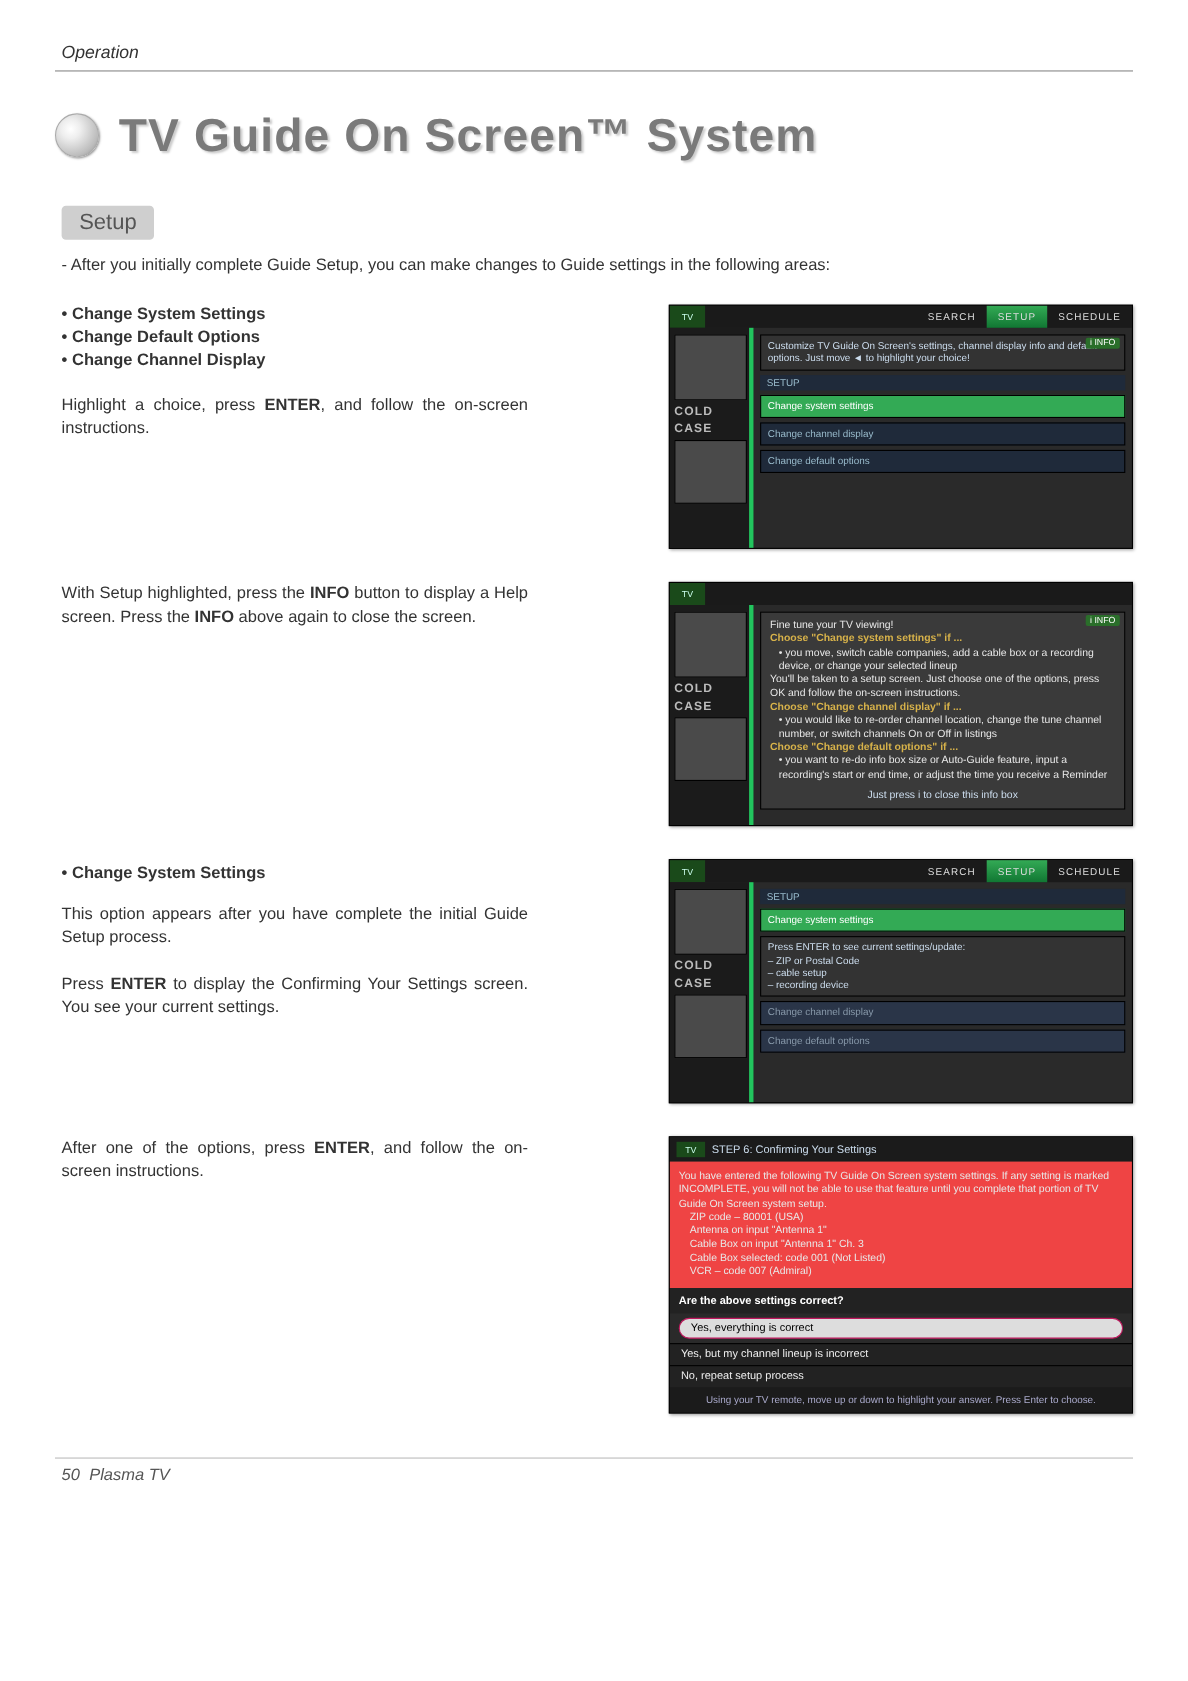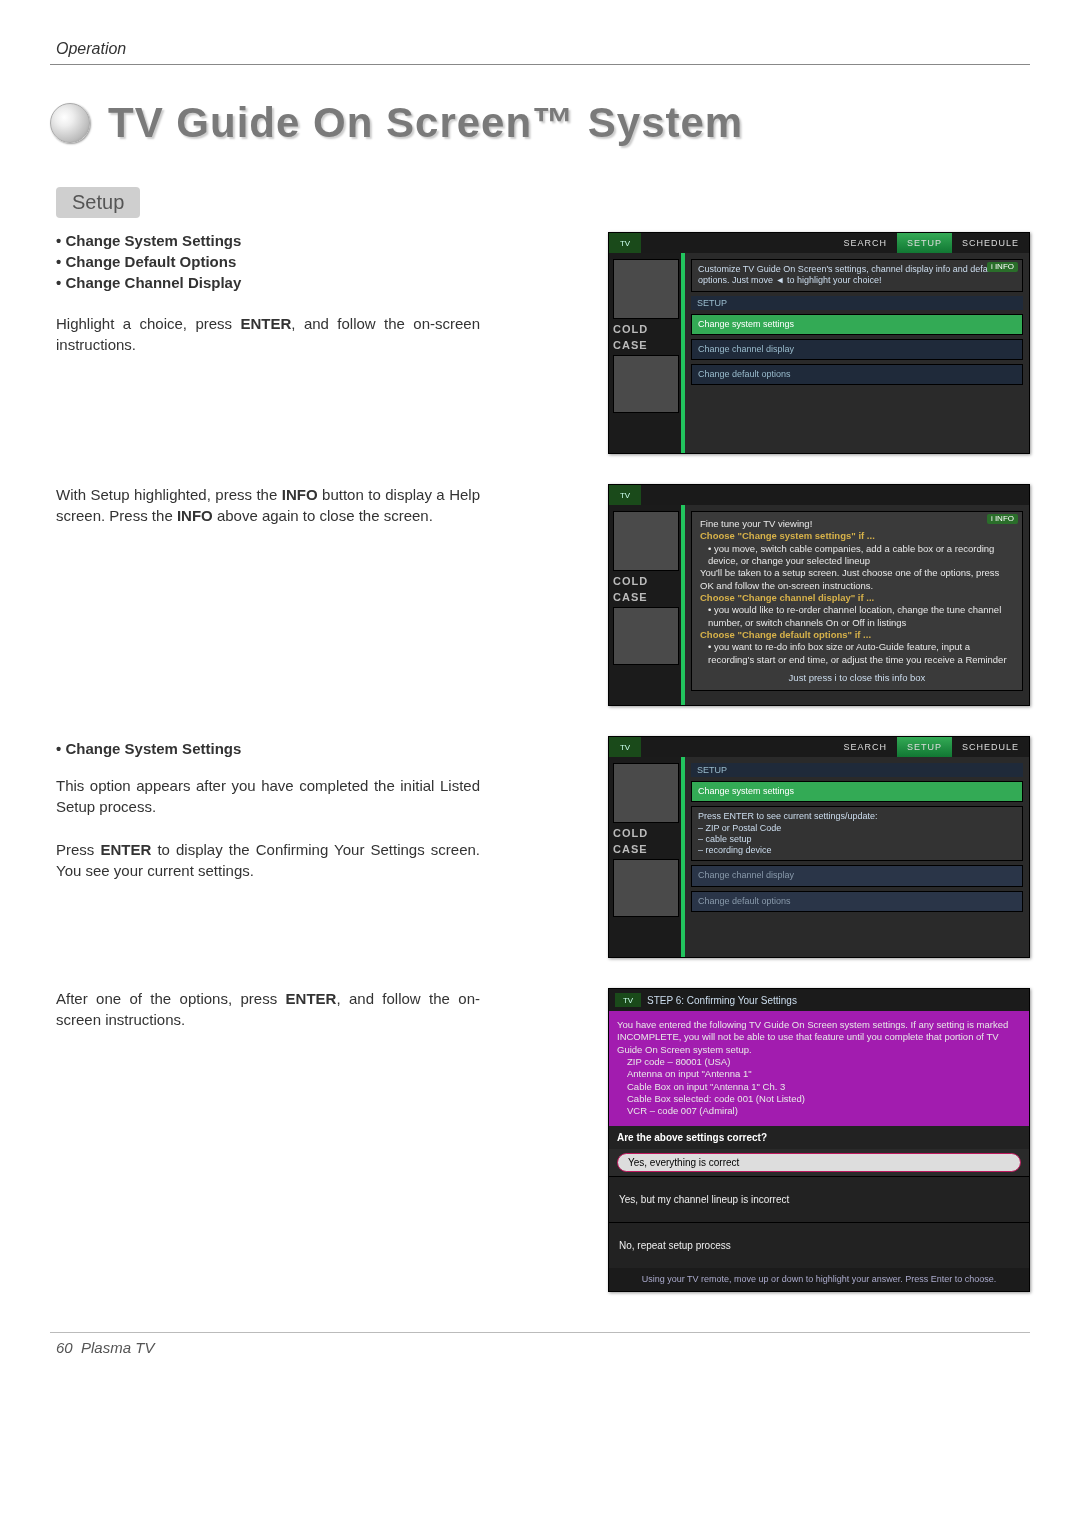--- a/index.html
+++ b/index.html
@@ -232,35 +232,35 @@
     padding: 4px 6px;
     display:flex; align-items:center; gap:6px;
   }
   .dialog .dlg-title .logo {
     width: 26px; height:14px;
     background: #1a4a1a; color:#cfe; font-size:8px;
     display:flex; align-items:center; justify-content:center;
   }
   .dialog .dlg-body {
     padding: 8px;
-    background: #a21caf;
+    background: #ef4444;
     font-size: 9.5px;
     line-height: 1.3;
   }
   .dialog .dlg-body .lines div { margin-left: 10px; }
   .dialog .question {
     background: #222;
     padding: 6px 8px;
     font-weight: bold;
     color: #fff;
   }
   .dialog .option {
     background: #222;
     color: #eee;
-    padding: 17px 10px;
+    padding: 4px 10px;
     border-top: 1px solid #000;
     font-size: 10px;
   }
   .dialog .option.sel {
     background: #ddd;
     color: #000;
     border: 1px solid #be185d;
     border-radius: 10px;
     margin: 4px 8px;
     padding: 3px 10px;
@@ -294,20 +294,21 @@
 
   <div class="header-label">Operation</div>
   <div class="header-rule"></div>
 
   <div class="title-row">
     <div class="bullet-circle"></div>
     <div class="page-title">TV Guide On Screen™ System</div>
   </div>
 
   <div class="section-pill">Setup</div>
+  <div class="intro">-  After you initially complete Guide Setup, you can make changes to Guide settings in the following areas:</div>
 
   
   <div class="row">
     <div class="left-col">
       <div class="bullet-list">
         <div>• Change System Settings</div>
         <div>• Change Default Options</div>
         <div>• Change Channel Display</div>
       </div>
       <div class="para">
@@ -381,21 +382,21 @@
           </div>
         </div>
       </div>
     </div>
   </div>
 
   
   <div class="row">
     <div class="left-col">
       <div class="subhead">• Change System Settings</div>
-      <div class="para">This option appears after you have completed the initial Listed Setup process.</div>
+      <div class="para">This option appears after you have complete the initial Guide Setup process.</div>
       <div class="para">
         <span>Press </span><span class="bold">ENTER</span><span> to display the Confirming Your Settings screen. You see your current settings.</span>
       </div>
     </div>
     <div class="right-col">
       <div class="shot">
         <div class="tabbar">
           <div class="logo">TV</div>
           <div class="sp"></div>
           <div class="tab">SEARCH</div>
@@ -453,16 +454,16 @@
         <div class="option sel">Yes, everything is correct</div>
         <div class="option">Yes, but my channel lineup is incorrect</div>
         <div class="option">No, repeat setup process</div>
         <div class="footer-hint">Using your TV remote, move up or down to highlight your answer.  Press Enter to choose.</div>
       </div>
     </div>
   </div>
 
   <div class="bottom-rule"></div>
   <div class="page-footer">
-    <span>60</span>&nbsp;&nbsp;<span>Plasma TV</span>
+    <span>50</span>&nbsp;&nbsp;<span>Plasma TV</span>
   </div>
 
 </div>
 
 </body></html>

